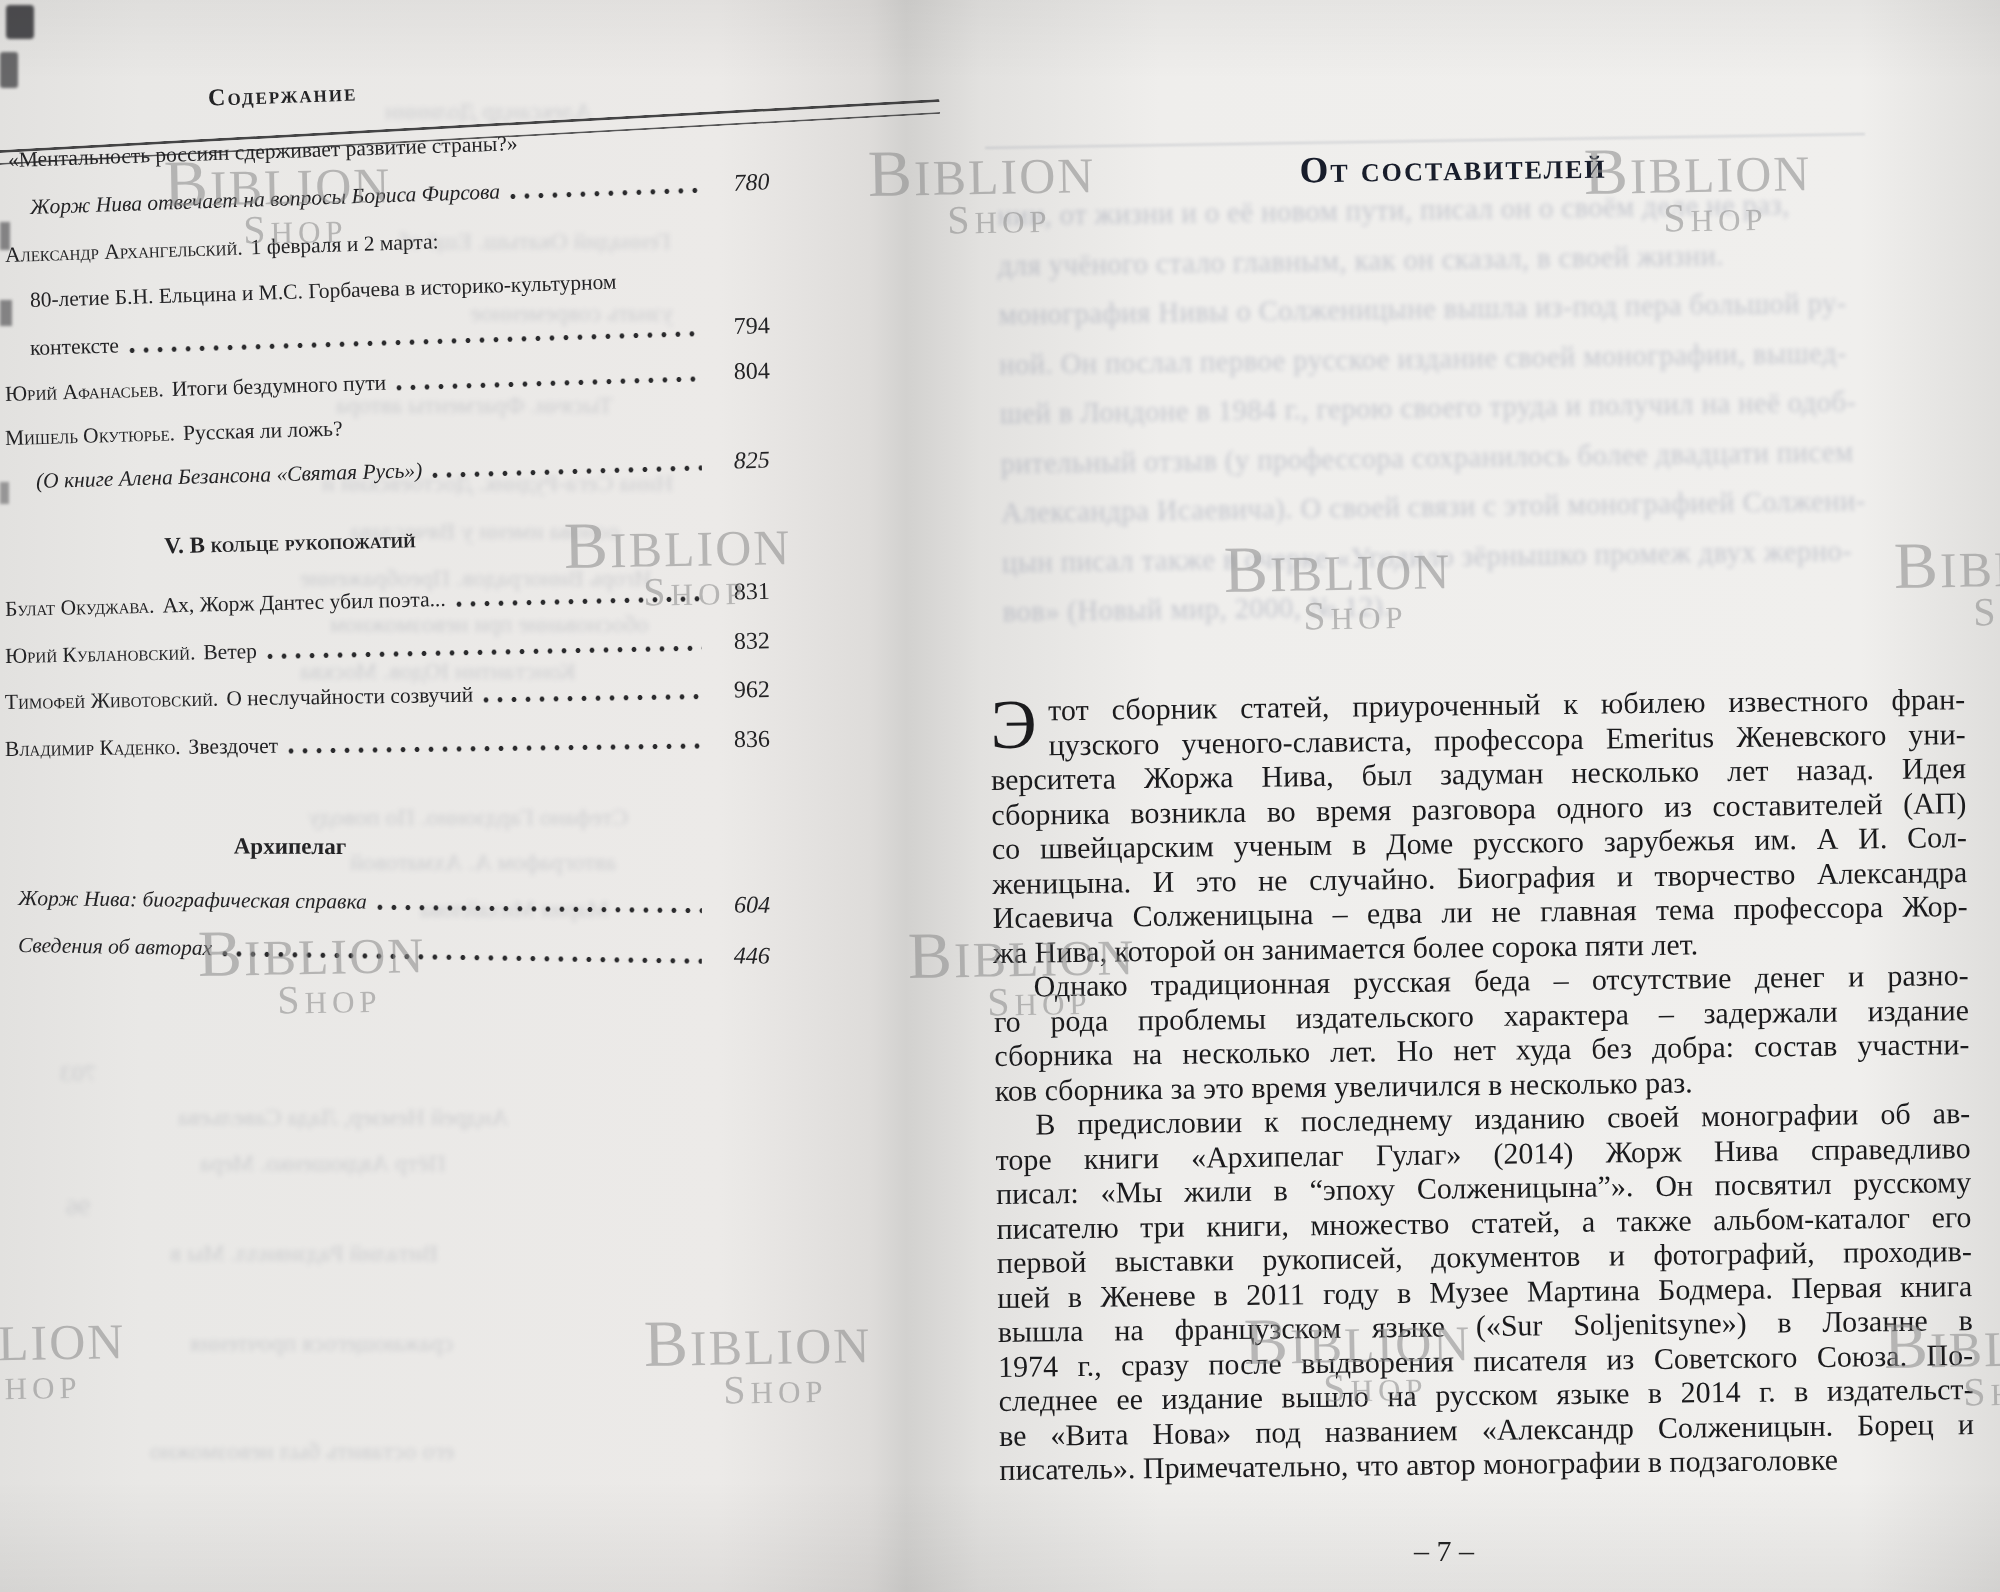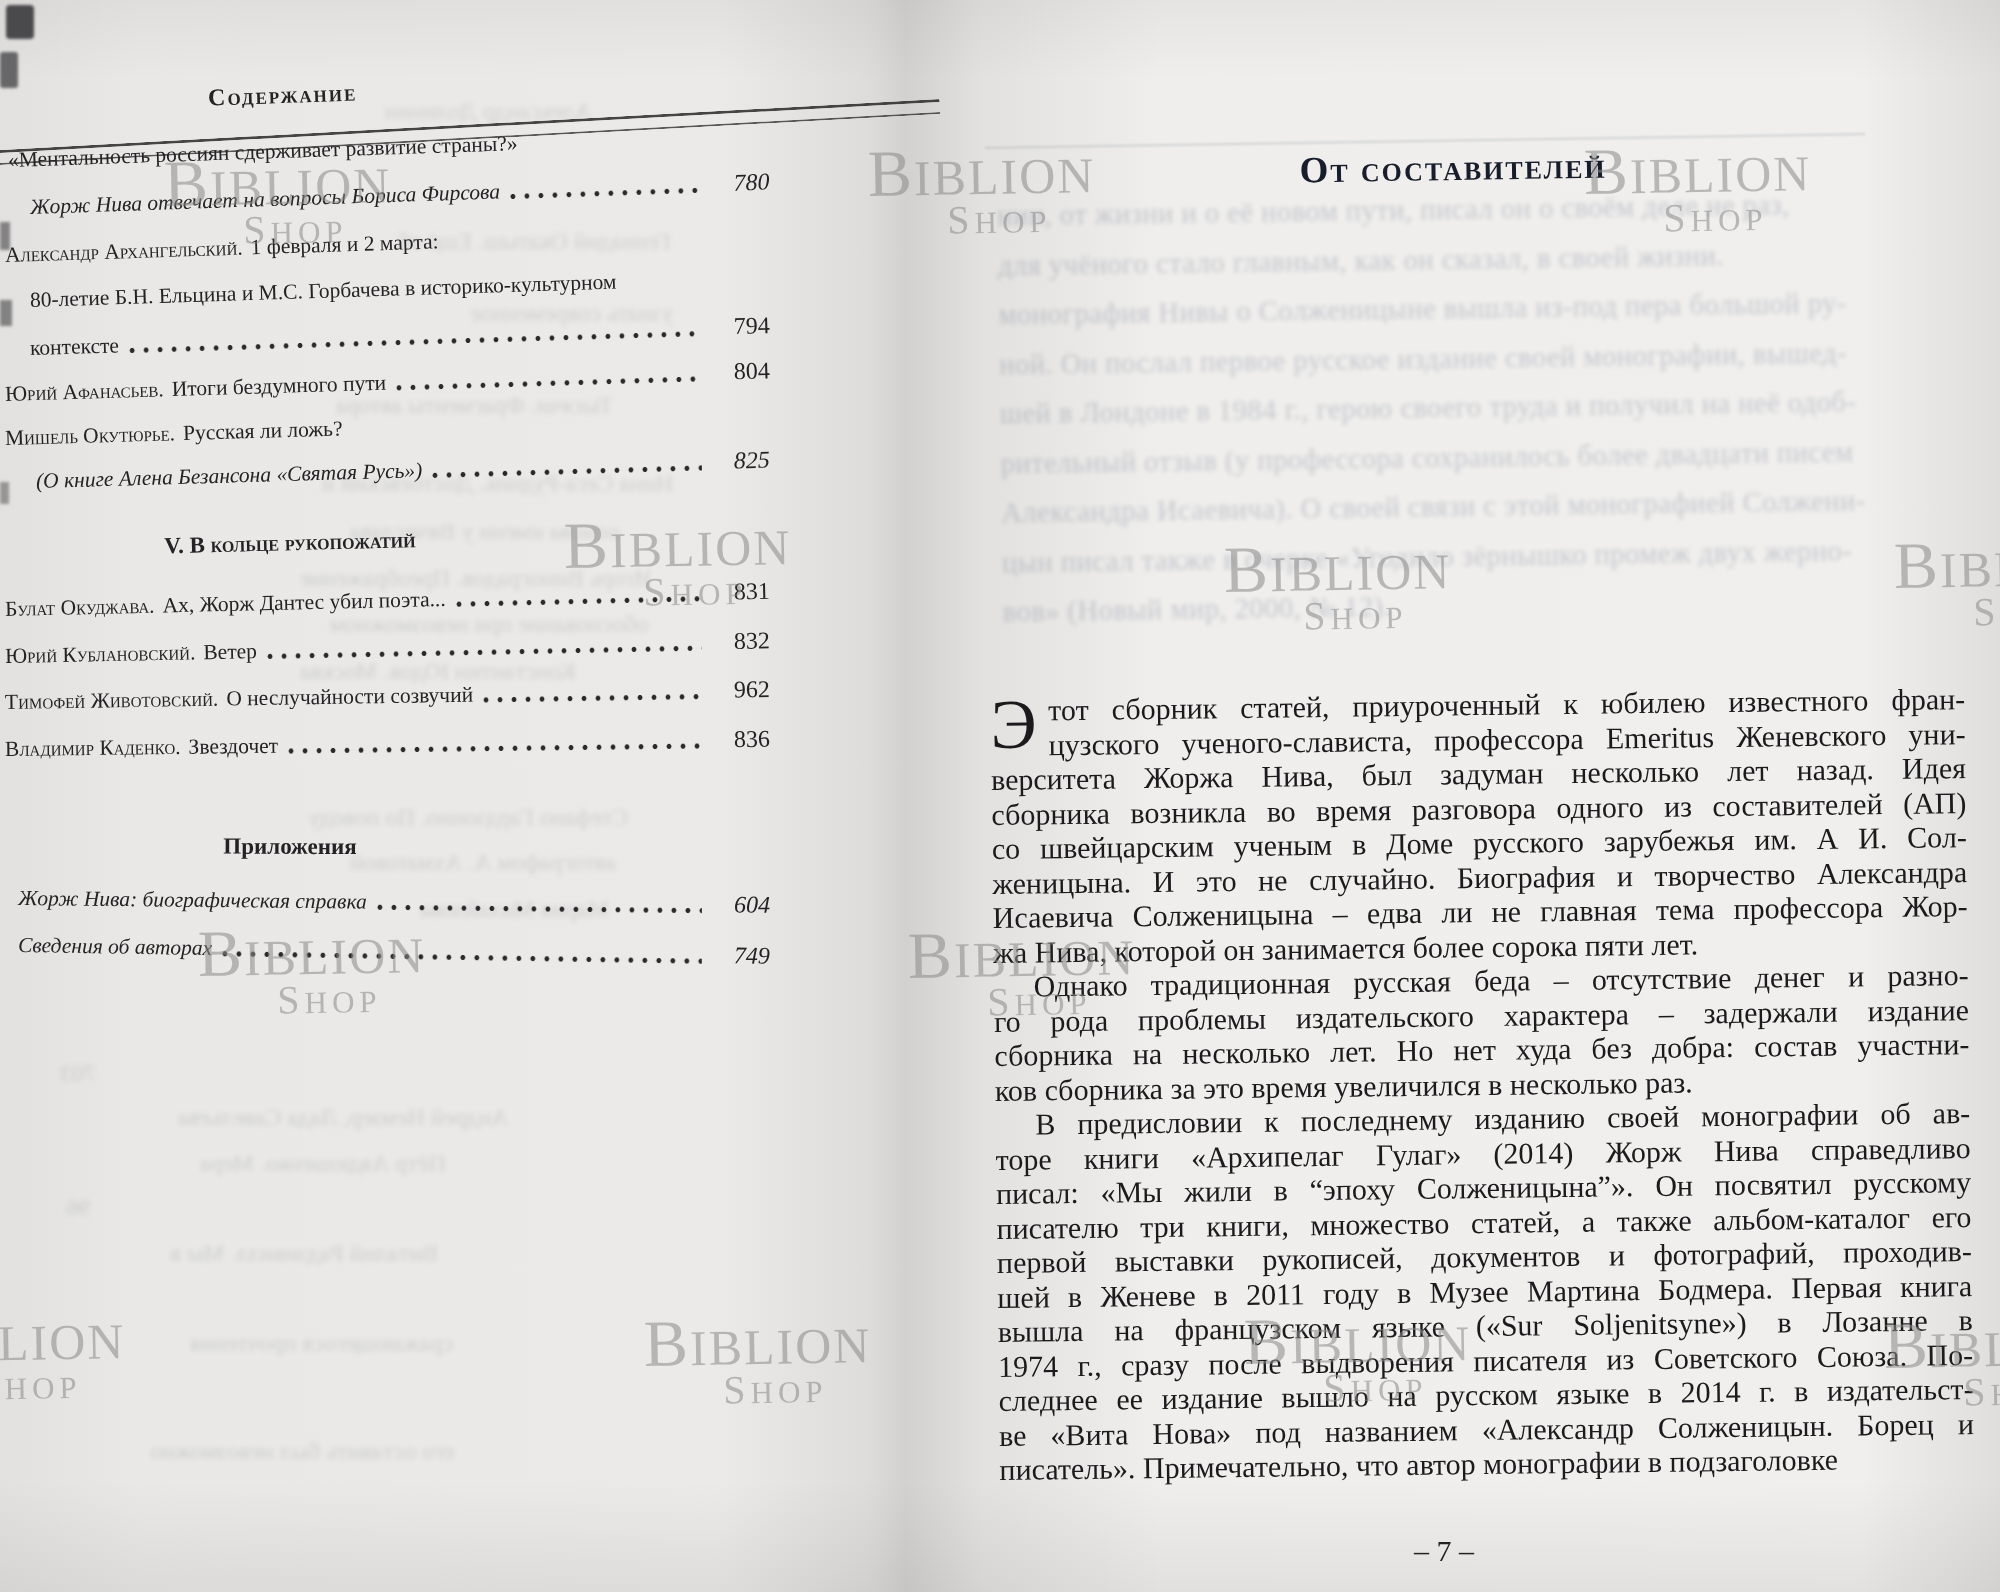--- a/index.html
+++ b/index.html
@@ -218,30 +218,30 @@
         <span class="tt" data-interactable="false">О неслучайности созвучий</span>
         <span class="leader" data-interactable="false"></span>
         <span class="pg" data-interactable="false">962</span>
       </div>
       <div class="toc-row" data-interactable="false">
         <span class="sc" data-interactable="false">Владимир Каденко.</span>
         <span class="tt" data-interactable="false">Звездочет</span>
         <span class="leader" data-interactable="false"></span>
         <span class="pg" data-interactable="false">836</span>
       </div>
-      <div class="toc-row toc-heading" data-interactable="false"><span class="tt" data-interactable="false">Приложения</span></div>
+      <div class="toc-row toc-heading" data-interactable="false"><span class="tt" data-interactable="false">Архипелаг</span></div>
       <div class="toc-row it" data-interactable="false">
         <span class="tt" data-interactable="false">Жорж Нива: биографическая справка</span>
         <span class="leader" data-interactable="false"></span>
         <span class="pg" data-interactable="false">604</span>
       </div>
       <div class="toc-row it" data-interactable="false">
         <span class="tt" data-interactable="false">Сведения об авторах</span>
         <span class="leader" data-interactable="false"></span>
-        <span class="pg" data-interactable="false">749</span>
+        <span class="pg" data-interactable="false">446</span>
       </div>
     </div>
 
   <div class="rp-title" data-interactable="false">От составителей</div>
   <div class="rp-body" data-interactable="false">
       <div class="para" data-interactable="false">
         <div class="dropcap" data-interactable="false">Э</div>
         <div class="bline dc" data-interactable="false">тот сборник статей, приуроченный к юбилею известного фран-</div>
         <div class="bline dc" data-interactable="false">цузского ученого-слависта, профессора Emeritus Женевского уни-</div>
         <div class="bline" data-interactable="false">верситета Жоржа Нива, был задуман несколько лет назад. Идея</div>

